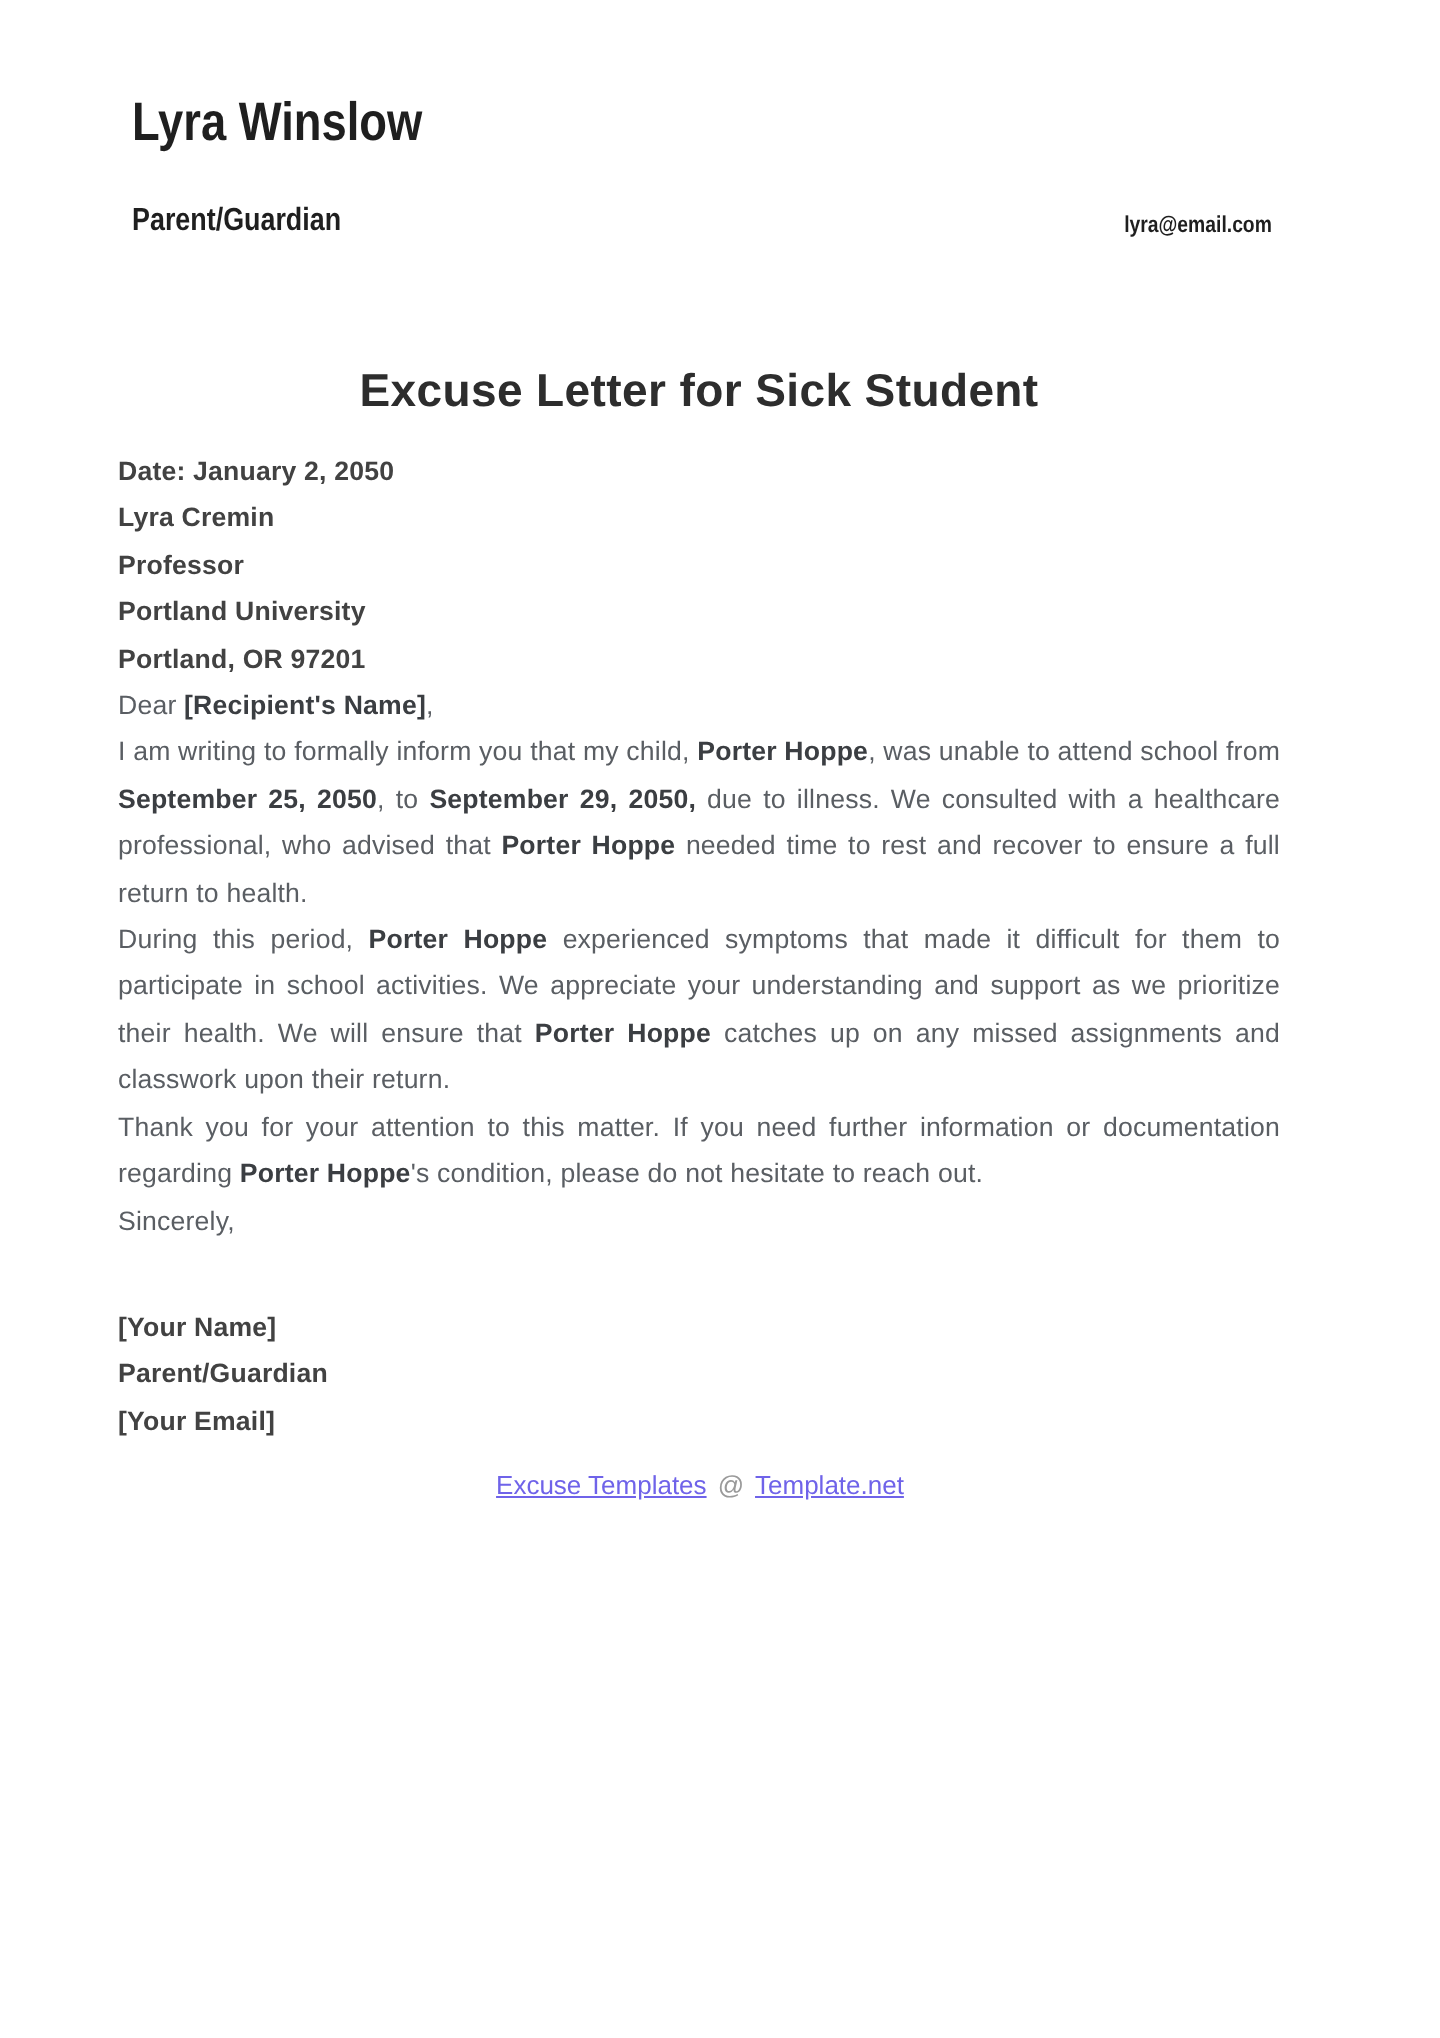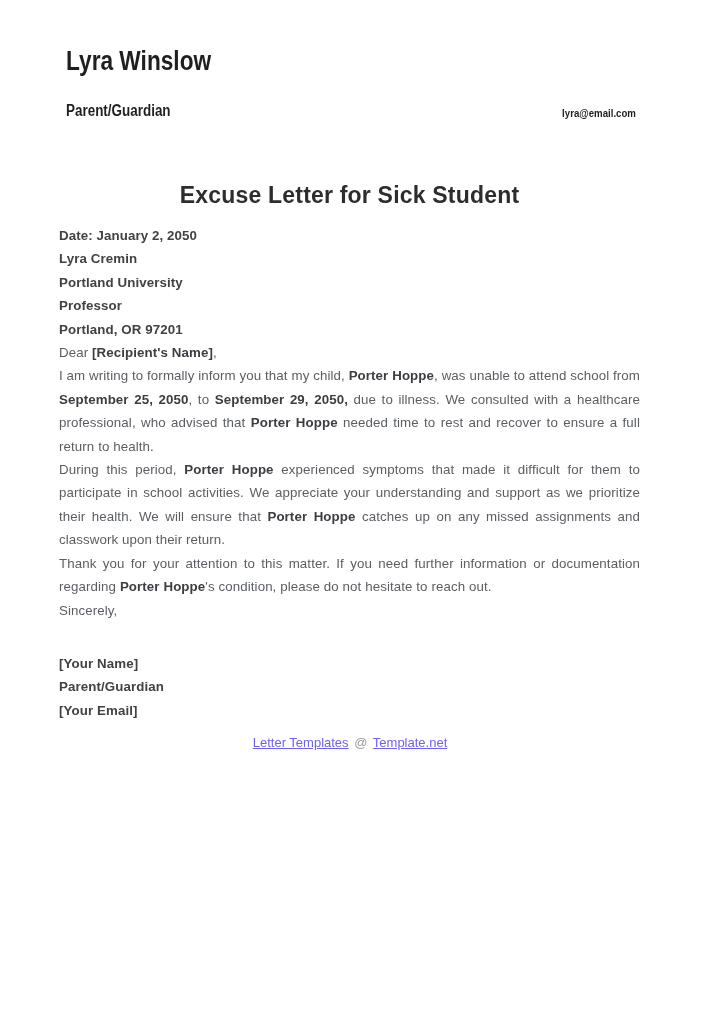--- a/index.html
+++ b/index.html
@@ -120,38 +120,38 @@
       <span class="cond sender-role">Parent/Guardian</span>
       <span class="cond sender-email">lyra@email.com</span>
     </div>
   </header>
 
   <h1 class="title">Excuse Letter for Sick Student</h1>
 
   <main class="letter-body">
     <p class="meta">Date: January 2, 2050</p>
     <p class="meta">Lyra Cremin</p>
+    <p class="meta">Professor</p>
     <p class="meta">Portland University</p>
-    <p class="meta">Professor</p>
     <p class="meta">Portland, OR 97201</p>
 
     <p><span>Dear </span><span class="b">[Recipient's Name]</span><span>,</span></p>
 
     <p class="para"><span>I am writing to formally inform you that my child, </span><span class="b">Porter Hoppe</span><span>, was unable to attend school from </span><span class="b">September 25, 2050</span><span>, to </span><span class="b">September 29, 2050,</span><span> due to illness. We consulted with a healthcare professional, who advised that </span><span class="b">Porter Hoppe</span><span> needed time to rest and recover to ensure a full return to health.</span></p>
     <p class="para"><span>During this period, </span><span class="b">Porter Hoppe</span><span> experienced symptoms that made it difficult for them to participate in school activities. We appreciate your understanding and support as we prioritize their health. We will ensure that </span><span class="b">Porter Hoppe</span><span> catches up on any missed assignments and classwork upon their return.</span></p>
     <p class="para"><span>Thank you for your attention to this matter. If you need further information or documentation regarding </span><span class="b">Porter Hoppe</span><span>'s condition, please do not hesitate to reach out.</span></p>
 
     <p>Sincerely,</p>
 
     <div class="signature">
       <p class="meta">[Your Name]</p>
       <p class="meta">Parent/Guardian</p>
       <p class="meta">[Your Email]</p>
     </div>
   </main>
 
   <footer class="footer">
-    <a href="#" class="flink">Letter Templates</a>
+    <a href="#" class="flink">Excuse Templates</a>
     <span class="fsep">@</span>
     <a href="#" class="flink">Template.net</a>
   </footer>
 
 </div>
 
 </body></html>

